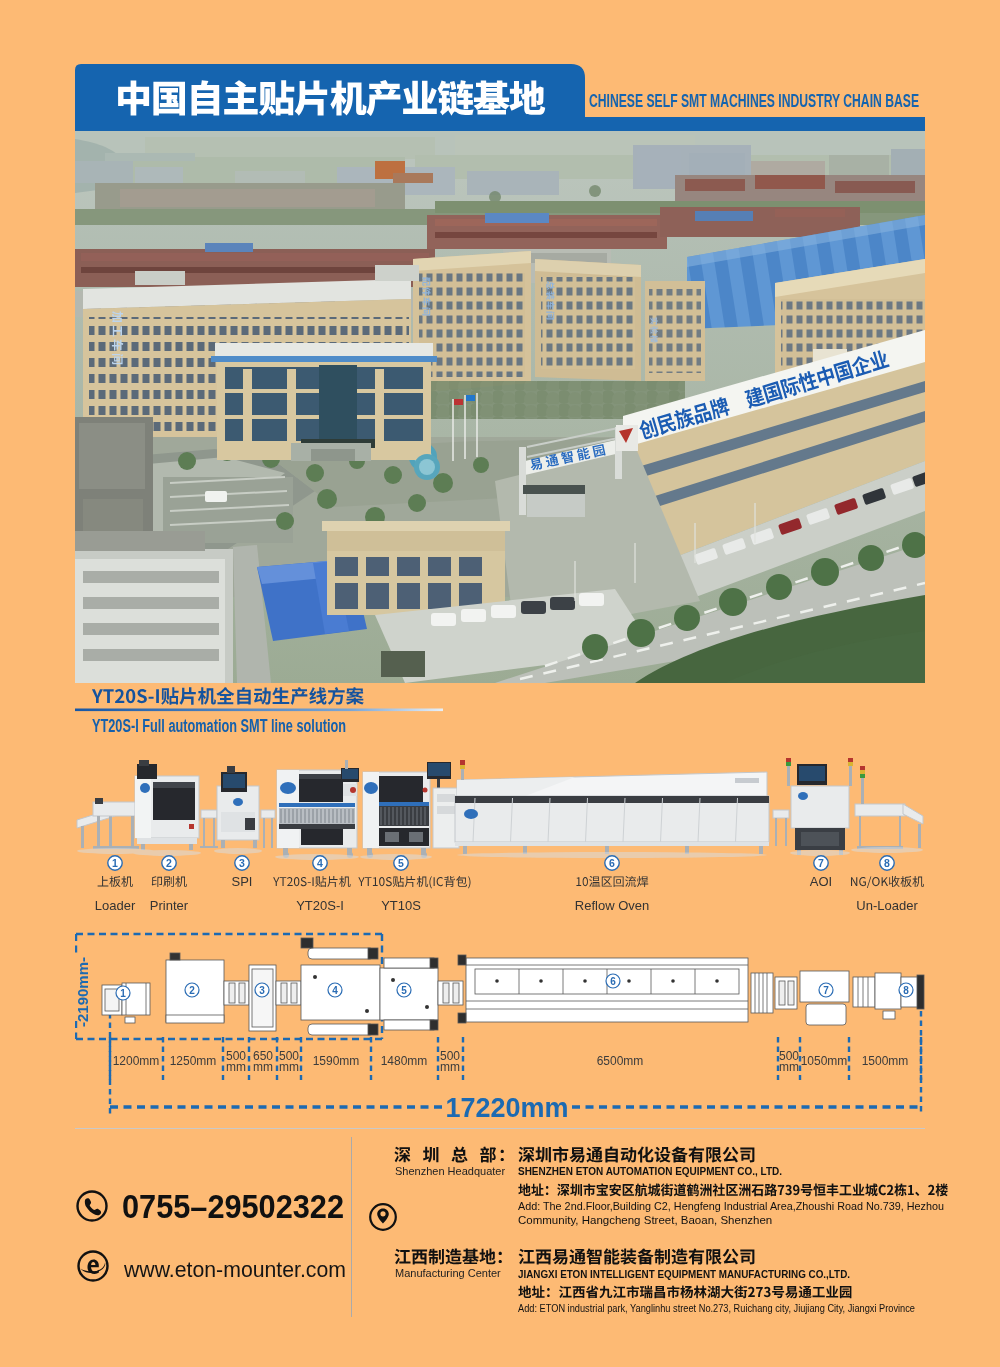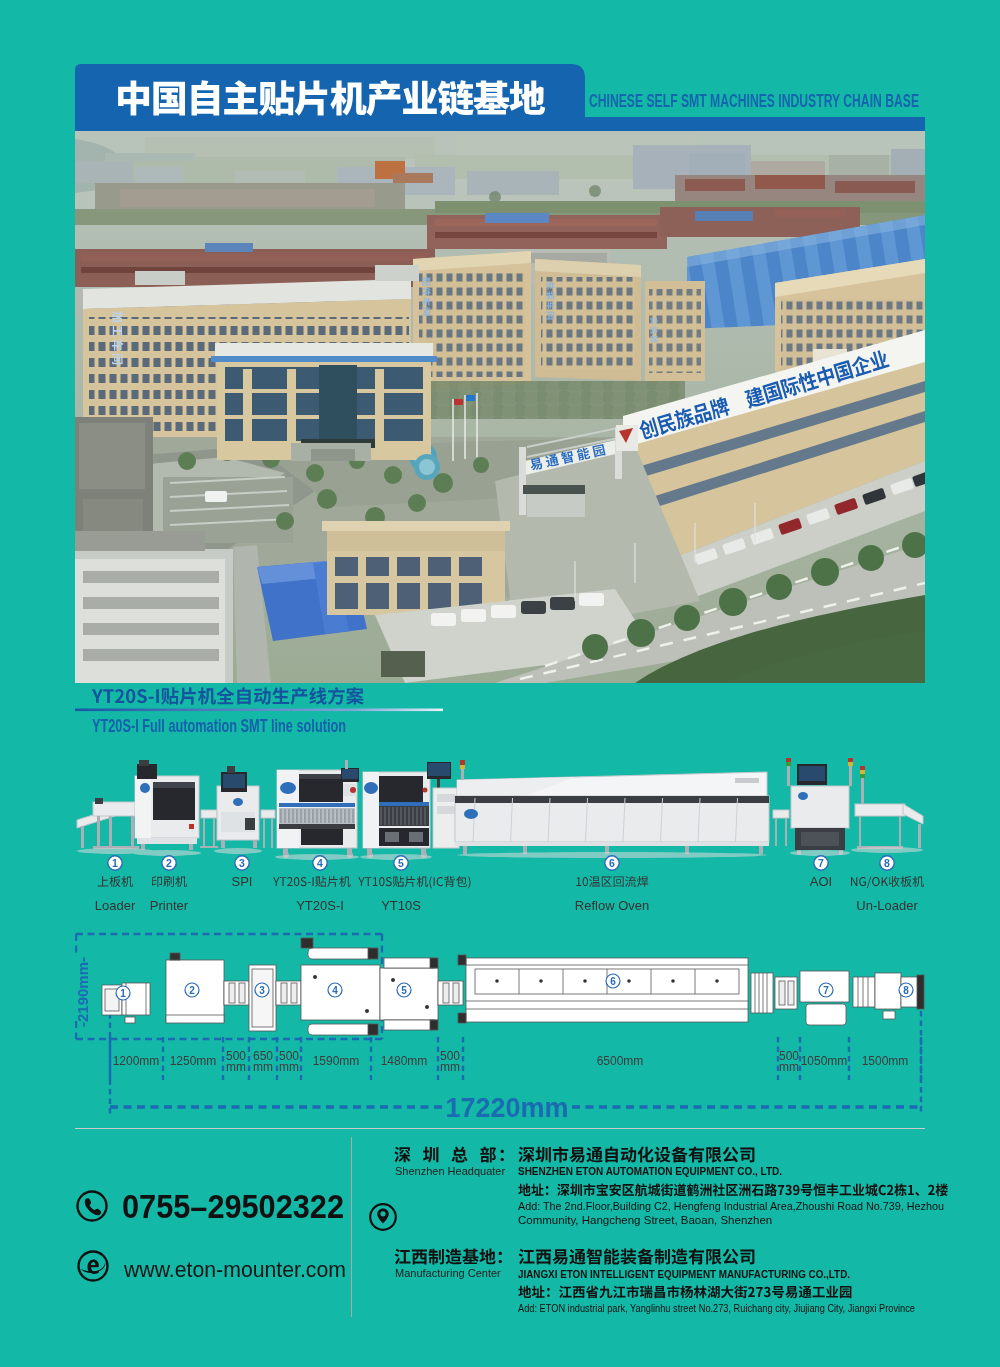--- a/index.html
+++ b/index.html
@@ -1,16 +1,16 @@
 <!DOCTYPE html>
 <html><head><meta charset="utf-8">
 <style>
 *{margin:0;padding:0;box-sizing:border-box}
 html,body{width:1000px;height:1367px;background:#fff;font-family:"Liberation Sans",sans-serif;overflow:hidden}
-#page{position:relative;width:1000px;height:1367px;background:#14b8a6}
+#page{position:relative;width:1000px;height:1367px;background:#fdba74}
 .abs{position:absolute}
 </style></head><body>
 <div id="page">
 
 <svg class="abs" style="left:75px;top:60px" width="850" height="75" viewBox="0 0 850 75">
 <path d="M6 4 H496 Q510 4 510 18 V57 H850 V71 H0 V10 Q0 4 6 4 Z" fill="#1564af"></path>
 
 <g transform="translate(40 52)">
         <path d="M15.6 -31.6V-25.3H3.1V-5.9H8.5V-7.8H15.6V3.5H21.3V-7.8H28.4V-6.1H34.1V-25.3H21.3V-31.6ZM8.5 -13.1V-20.0H15.6V-13.1ZM28.4 -13.1H21.3V-20.0H28.4Z M44.8 -9.0V-4.7H63.5V-9.0H61.7L63.1 -9.8C62.7 -10.5 62.0 -11.5 61.2 -12.4H62.2V-16.9H56.6V-19.4H63.0V-24.0H45.1V-19.4H51.6V-16.9H46.0V-12.4H51.6V-9.0ZM57.1 -11.5C57.7 -10.7 58.4 -9.8 58.9 -9.0H56.6V-12.4H58.9ZM38.4 -30.3V3.4H43.9V1.6H64.3V3.4H70.0V-30.3ZM43.9 -3.3V-25.4H64.3V-3.3Z M82.0 -14.0H98.4V-11.1H82.0ZM82.0 -19.0V-21.8H98.4V-19.0ZM82.0 -6.2H98.4V-3.3H82.0ZM86.8 -31.7C86.7 -30.3 86.4 -28.5 86.1 -27.0H76.5V3.4H82.0V1.7H98.4V3.4H104.2V-27.0H91.8C92.3 -28.2 92.9 -29.6 93.4 -31.0Z M119.6 -28.7C121.2 -27.6 123.0 -26.2 124.5 -24.9H110.7V-19.6H122.9V-14.1H112.8V-9.0H122.9V-2.9H109.2V2.4H142.7V-2.9H128.9V-9.0H139.0V-14.1H128.9V-19.6H140.9V-24.9H129.3L131.4 -26.3C129.7 -28.1 126.4 -30.4 124.0 -31.8Z M160.8 -14.5V3.5H165.5V1.7H173.3V3.3H178.2V-14.5H171.2V-20.2H179.3V-25.2H171.2V-31.7H166.2V-14.5ZM165.5 -3.3V-9.5H173.3V-3.3ZM150.3 -23.5V-13.3C150.3 -11.3 150.2 -9.0 149.5 -6.7C148.7 -4.0 147.1 -1.5 144.0 0.2C145.0 1.0 146.5 2.6 147.1 3.6C150.2 1.6 152.1 -1.0 153.2 -3.7C154.5 -1.7 156.0 0.9 156.8 2.5L160.7 -0.1C159.8 -1.7 157.9 -4.4 156.6 -6.4L153.5 -4.5C154.6 -7.4 154.9 -10.5 154.9 -13.3V-23.5ZM145.3 -29.9V-6.7H149.5V-25.1H155.7V-6.9H160.2V-29.9Z M184.6 -30.9V-18.4C184.6 -12.3 184.1 -5.5 179.6 -0.7C180.8 0.3 182.9 2.4 183.8 3.8C186.8 0.6 188.5 -3.3 189.3 -7.3H202.6V3.5H208.6V-13.0H190.1C190.2 -14.4 190.2 -15.7 190.2 -17.0H212.2V-22.6H204.4V-31.6H198.5V-22.6H190.2V-30.9Z M232.6 -29.5V-17.5C232.6 -12.0 232.2 -4.8 227.4 0.0C228.6 0.6 230.7 2.4 231.5 3.4C237.0 -1.9 237.9 -11.1 237.9 -17.4V-24.4H241.1V-3.1C241.1 0.1 241.5 1.1 242.3 2.0C242.9 2.7 244.1 3.1 245.1 3.1C245.7 3.1 246.6 3.1 247.3 3.1C248.1 3.1 249.1 2.9 249.8 2.4C250.4 1.8 250.8 1.1 251.1 -0.1C251.3 -1.2 251.5 -3.8 251.5 -5.7C250.3 -6.2 248.8 -7.0 247.8 -7.8C247.8 -5.8 247.7 -4.1 247.7 -3.3C247.6 -2.5 247.6 -2.2 247.5 -2.0C247.4 -1.8 247.3 -1.8 247.2 -1.8C247.1 -1.8 246.9 -1.8 246.8 -1.8C246.7 -1.8 246.6 -1.9 246.5 -2.0C246.5 -2.2 246.5 -2.6 246.5 -3.4V-29.5ZM221.4 -31.6V-24.2H216.3V-19.1H220.8C219.6 -15.0 217.7 -10.5 215.4 -7.7C216.2 -6.3 217.4 -4.1 217.9 -2.6C219.2 -4.3 220.4 -6.7 221.4 -9.4V3.5H226.6V-10.9C227.4 -9.5 228.1 -8.1 228.6 -7.0L231.6 -11.3C230.9 -12.2 227.9 -16.1 226.6 -17.5V-19.1H231.0V-24.2H226.6V-31.6Z M265.0 -30.6C265.5 -29.9 266.0 -29.0 266.4 -28.2H254.2V-23.1H262.6L259.3 -21.6C260.2 -20.5 261.1 -18.9 261.7 -17.6H254.4V-12.5C254.4 -8.7 254.2 -3.5 251.3 0.2C252.5 0.9 254.9 3.0 255.8 4.1C259.3 -0.3 260.1 -7.5 260.1 -12.4H285.4V-17.6H278.3L281.2 -21.4L275.9 -23.1H284.7V-28.2H272.8C272.3 -29.3 271.5 -30.8 270.7 -31.9ZM264.7 -17.6 267.1 -18.8C266.7 -20.0 265.6 -21.7 264.5 -23.1H275.0C274.5 -21.3 273.5 -19.2 272.6 -17.6Z M288.4 -22.8C289.9 -18.0 291.8 -11.8 292.5 -8.1L297.3 -9.8V-3.5H288.1V1.9H321.8V-3.5H312.5V-9.7L316.0 -7.9C317.9 -11.5 320.1 -16.9 321.7 -21.8L316.8 -24.2C315.8 -20.2 314.1 -15.7 312.5 -12.2V-31.2H307.0V-3.5H302.8V-31.2H297.3V-12.2C296.2 -15.8 294.6 -20.5 293.3 -24.2Z M334.9 -29.9C335.6 -27.3 336.3 -23.9 336.6 -21.7L341.3 -23.2C340.9 -25.3 340.1 -28.6 339.3 -31.1ZM341.3 -20.0H334.6V-15.2H336.5V-3.9L335.4 -3.2C334.9 -4.1 334.2 -6.0 333.9 -7.2L331.6 -5.5V-9.2H335.1V-13.7H331.6V-16.8H333.9V-21.3H327.0C327.5 -22.1 328.0 -22.9 328.4 -23.8H334.9V-28.4H330.3L330.9 -30.3L326.5 -31.6C325.7 -28.5 324.3 -25.4 322.6 -23.3C323.4 -22.2 324.6 -19.5 324.9 -18.4L325.6 -19.2V-16.8H326.9V-13.7H323.9V-9.2H326.9V-4.2C326.9 -2.1 325.9 -0.7 325.0 0.0C325.8 0.7 327.1 2.4 327.5 3.4C328.1 2.6 329.2 1.7 334.1 -2.2L333.3 -1.4L336.6 3.7C337.4 1.9 338.9 -0.4 339.7 -0.4C340.4 -0.4 341.6 0.5 342.8 1.3C344.9 2.4 347.1 3.0 350.3 3.0C352.6 3.0 355.7 2.9 357.5 2.8C357.5 1.4 358.2 -1.1 358.6 -2.6C356.2 -2.2 352.5 -2.0 350.3 -2.0C347.5 -2.0 345.2 -2.3 343.3 -3.4C342.5 -3.8 341.9 -4.3 341.3 -4.6ZM342.4 -11.9V-7.3H348.6V-2.8H353.2V-7.3H357.9V-11.9H353.2V-14.3H357.3L357.4 -18.7H353.2V-22.3H348.6V-18.7H346.8C347.4 -20.1 348.1 -21.6 348.6 -23.3H358.0V-27.7H350.0C350.3 -28.8 350.6 -29.9 350.8 -30.9L345.8 -31.8C345.7 -30.5 345.5 -29.0 345.2 -27.7H342.0V-23.3H344.1C343.8 -22.0 343.4 -21.0 343.3 -20.5C342.7 -19.1 342.2 -18.3 341.5 -18.0C342.0 -16.8 342.8 -14.6 343.0 -13.7C343.3 -14.1 344.8 -14.3 346.1 -14.3H348.6V-11.9Z M381.9 -31.6V-29.3H371.2V-31.6H365.8V-29.3H361.0V-25.0H365.8V-14.4H358.9V-10.0H365.4C363.4 -8.4 361.0 -7.1 358.6 -6.2C359.7 -5.2 361.3 -3.3 362.0 -2.1C364.0 -3.0 366.0 -4.2 367.7 -5.6V-3.4H373.7V-1.9H362.5V2.5H391.0V-1.9H379.2V-3.4H385.4V-6.0C387.1 -4.6 389.0 -3.3 390.9 -2.4C391.7 -3.6 393.3 -5.5 394.4 -6.5C392.2 -7.3 389.9 -8.5 388.0 -10.0H394.1V-14.4H387.4V-25.0H392.2V-29.3H387.4V-31.6ZM371.2 -25.0H381.9V-23.9H371.2ZM371.2 -20.2H381.9V-19.1H371.2ZM371.2 -15.4H381.9V-14.4H371.2ZM373.7 -9.5V-7.6H369.8C370.5 -8.4 371.2 -9.1 371.8 -10.0H381.7C382.3 -9.2 383.0 -8.4 383.8 -7.6H379.2V-9.5Z M409.2 -28.0V-18.4L405.7 -16.9L407.7 -12.2L409.2 -12.9V-4.4C409.2 1.3 410.7 2.8 416.2 2.8C417.5 2.8 422.1 2.8 423.5 2.8C428.1 2.8 429.6 1.0 430.2 -4.3C428.8 -4.6 426.7 -5.4 425.6 -6.2C425.3 -2.7 424.9 -1.9 423.0 -1.9C422.0 -1.9 417.8 -1.9 416.7 -1.9C414.6 -1.9 414.3 -2.2 414.3 -4.4V-15.1L416.3 -16.0V-5.3H421.3V-11.1C421.8 -10.0 422.3 -8.1 422.4 -6.8C423.7 -6.8 425.3 -6.8 426.5 -7.4C427.7 -8.0 428.2 -9.1 428.3 -10.9C428.4 -12.4 428.5 -16.3 428.5 -23.4L428.7 -24.3L425.0 -25.6L424.0 -25.0L423.2 -24.4L421.3 -23.6V-31.6H416.3V-21.5L414.3 -20.6V-28.0ZM421.3 -18.2 423.4 -19.1C423.4 -14.4 423.4 -12.3 423.3 -11.8C423.3 -11.3 423.1 -11.2 422.7 -11.2L421.3 -11.2ZM394.3 -6.7 396.5 -1.3C400.0 -3.0 404.3 -5.0 408.2 -7.1L407.0 -11.8L404.0 -10.5V-18.2H407.4V-23.2H404.0V-31.1H399.0V-23.2H394.9V-18.2H399.0V-8.5C397.2 -7.8 395.6 -7.2 394.3 -6.7Z" fill="#ffffff"></path>
       </g>

